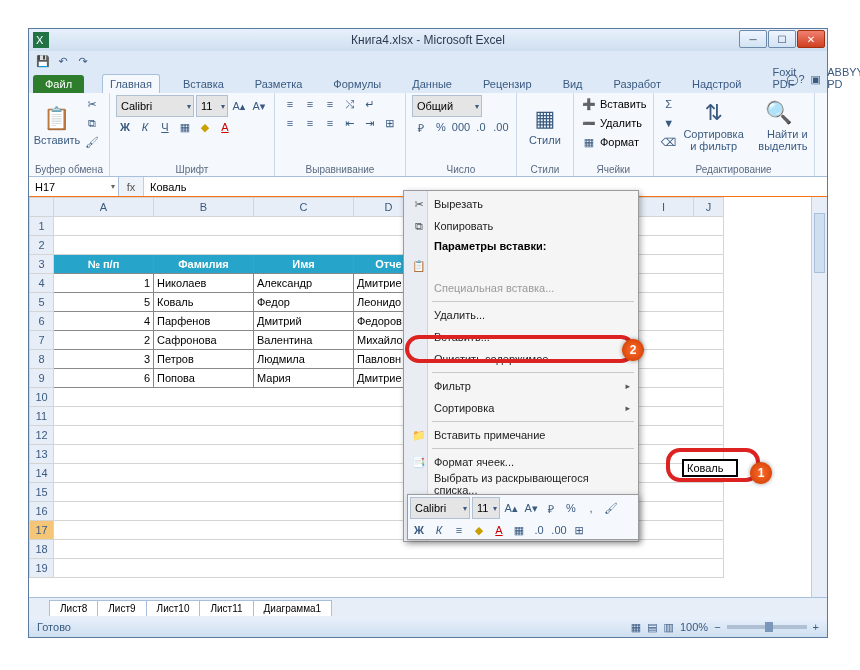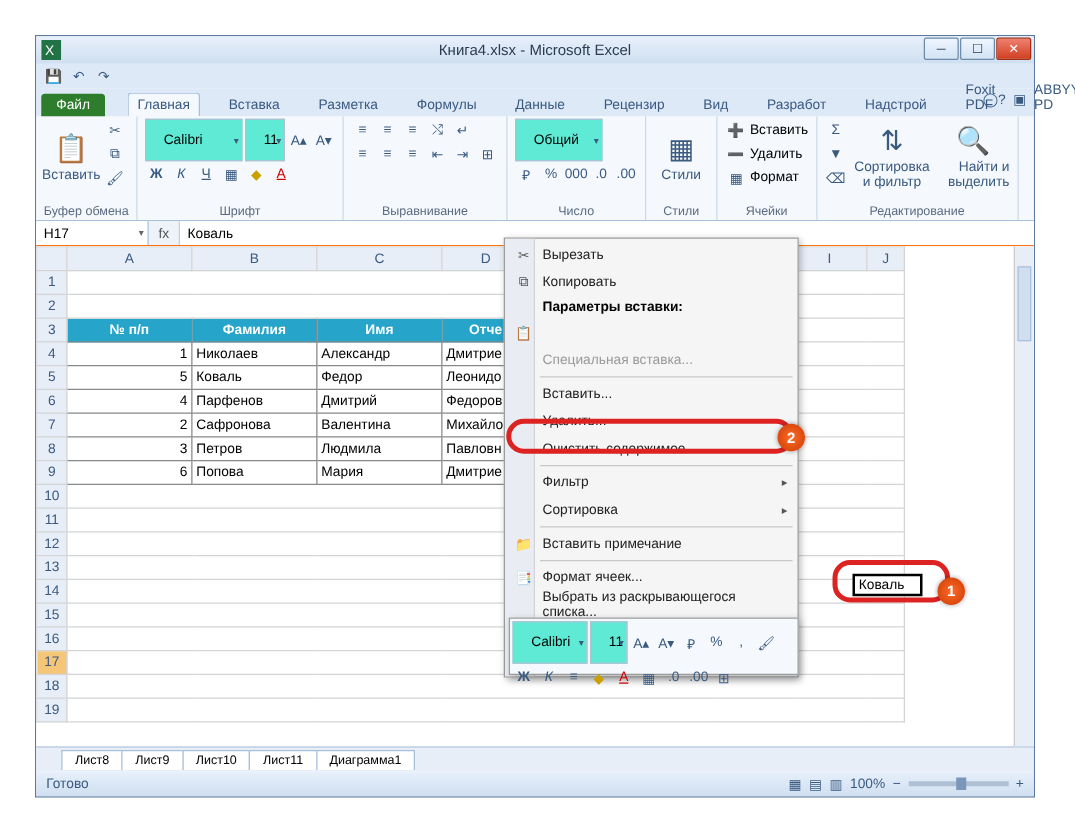--- a/index.html
+++ b/index.html
@@ -20,21 +20,21 @@
 .helpicons{position:absolute;right:6px;top:2px;display:flex;gap:6px;color:#3a5a80}
 .ribbon{background:#f5f9fd;border-bottom:1px solid #a9c0dc;height:84px;display:flex}
 .grp{border-right:1px solid #cdd9e8;padding:2px 6px 0;display:flex;flex-direction:column;justify-content:space-between}
 .grpLbl{text-align:center;color:#5a6a80;font-size:10px;padding:1px 0}
 .grpBody{flex:1;display:flex;align-items:flex-start;gap:4px}
 .bigBtn{display:flex;flex-direction:column;align-items:center;justify-content:center;width:44px;height:62px;color:#3a5a80;gap:2px}
 .bigBtn .ico{font-size:22px}
 .stack{display:flex;flex-direction:column;gap:1px}
 .row{display:flex;gap:2px;align-items:center}
 .miniBtn{width:18px;height:18px;border:1px solid transparent;display:flex;align-items:center;justify-content:center;color:#3a5a80;font-size:11px}
-.combo{border:1px solid #b0c0d4;background:#5eead4;padding:1px 14px 1px 14px;position:relative;font-size:11px;height:34px;display:flex;align-items:center}
+.combo{border:1px solid #b0c0d4;background:#e5e5e5;padding:1px 14px 1px 4px;position:relative;font-size:11px;height:22px;display:flex;align-items:center}
 .combo::after{content:"▾";position:absolute;right:2px;color:#3a5a80;font-size:8px}
 .formulabar{height:20px;border-bottom:1px solid #f97316;display:flex;align-items:center;background:#eef3fa}
 .nameBox{width:90px;border-right:1px solid #a9c0dc;padding:0 6px;background:#fff;height:100%;display:flex;align-items:center;position:relative}
 .nameBox::after{content:"▾";position:absolute;right:3px;color:#666;font-size:8px}
 .fx{width:24px;text-align:center;color:#555;}
 .fval{flex:1;padding:0 6px;background:#fff;height:100%;display:flex;align-items:center;border-left:1px solid #ccc}
 .gridwrap{flex:1;position:relative;overflow:hidden;background:#fff}
 table.sheet{border-collapse:collapse;position:absolute;left:0;top:0}
 .sheet th,.sheet td{border:1px solid #d4d4d4;height:19px;font-size:11px}
 .sheet th{background:#e8eef7;color:#3a5a80;font-weight:normal;text-align:center}
@@ -403,24 +403,24 @@
     </div>
   <div class="sectLbl">Параметры вставки:</div>
   <div class="mi">
       <span class="mico">📋</span>
     </div>
   <div class="mi dis">
       <span>Специальная вставка...</span>
     </div>
   <div class="sep"></div>
   <div class="mi">
+      <span>Удалить...</span>
+    </div>
+  <div class="mi">
       <span>Вставить...</span>
-    </div>
-  <div class="mi">
-      <span>Удалить...</span>
     </div>
   <div class="mi">
       <span>Очистить содержимое</span>
     </div>
   <div class="sep"></div>
   <div class="mi">
       <span>Фильтр</span>
       <span class="arr">▸</span>
     </div>
   <div class="mi">

